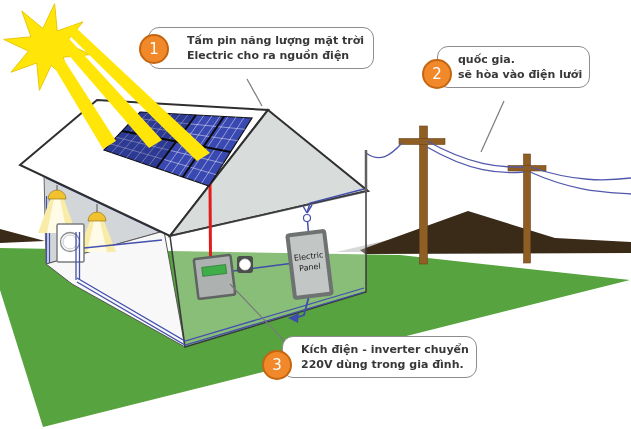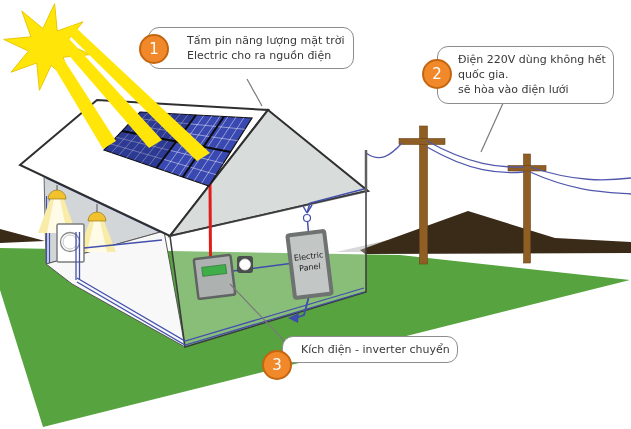--- a/index.html
+++ b/index.html
@@ -6,21 +6,21 @@
   .stage{
     position:relative;width:631px;height:429px;background:#ffffff;overflow:hidden;
     font-family:"DejaVu Sans","Liberation Sans",sans-serif;
   }
   .scene-svg{position:absolute;left:0;top:0;}
   .callout{
     position:absolute;background:#ffffff;border:1.5px solid #8d8d8d;border-radius:11px;
     color:#383838;font-size:11px;line-height:1.38;box-sizing:border-box;
     width:max-content;z-index:5;
   }
-  .callout .line{white-space:nowrap;}
+  .callout .line{white-space:nowrap;font-weight:bold;}
   .badge{
     position:absolute;width:30px;height:30px;border-radius:50%;
     background:#F1882A;border:2px solid #C4660F;color:#ffffff;
     display:flex;align-items:center;justify-content:center;
     font-size:15px;box-sizing:border-box;z-index:6;
   }
   #callout-1{left:148px;top:27px;padding:5px 9px 5px 38px;}
   #badge-1{left:-10px;top:6px;}
   #callout-2{left:437px;top:46px;padding:5px 7px 5px 20px;}
   #badge-2{left:-16px;top:12px;}
@@ -177,23 +177,23 @@
 </svg>
 
   <div class="callout" id="callout-1">
     <div class="badge" id="badge-1">1</div>
     <div class="line">Tấm pin năng lượng mặt trời</div>
     <div class="line">Electric cho ra nguồn điện</div>
   </div>
 
   <div class="callout" id="callout-2">
     <div class="badge" id="badge-2">2</div>
-    <div class="line">Điện 220V dùng không hết</div>
     <div class="line">quốc gia.</div>
     <div class="line">sẽ hòa vào điện lưới</div>
   </div>
 
   <div class="callout" id="callout-3">
     <div class="badge" id="badge-3">3</div>
     <div class="line">Kích điện - inverter chuyển</div>
+    <div class="line">220V dùng trong gia đình.</div>
   </div>
 
 </div>
 
 </body></html>

